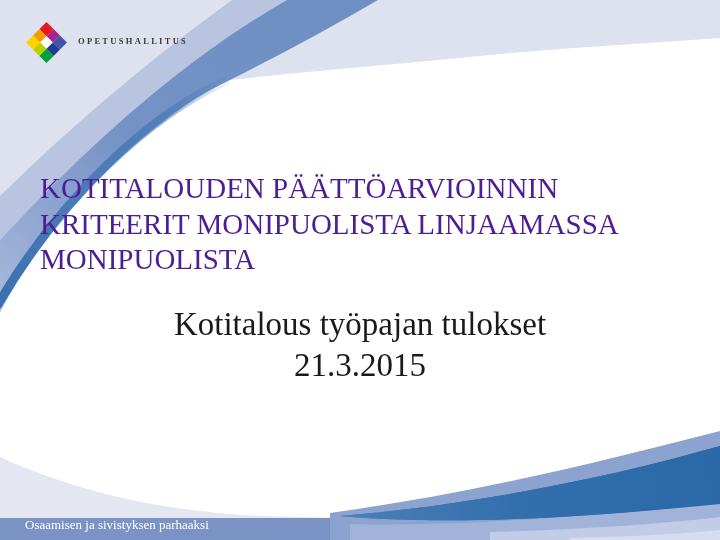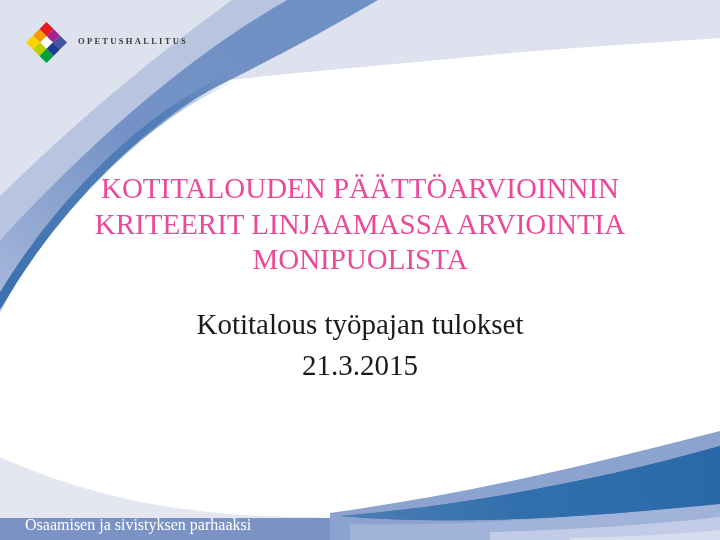--- a/index.html
+++ b/index.html
@@ -16,32 +16,32 @@
     z-index:3;
   }
   .logo-mark .tile{width:100%;height:100%;}
   .logo-wordmark{
     position:absolute;left:78px;top:36px;z-index:3;
     font-size:8.5px;font-weight:bold;letter-spacing:2.3px;color:#3a3a39;
   }
   
   .title{
     position:absolute;left:40px;right:40px;top:171px;z-index:2;
-    text-align:center;color:#ec4899;font-size:29px;font-weight:400;
+    color:#4c1d95;font-size:29px;font-weight:400;
     line-height:35.5px;margin:0;
   }
   .title .line{display:block;}
   .subtitle{
     position:absolute;left:40px;right:40px;top:304px;z-index:2;
-    text-align:center;color:#1a1a1a;font-size:29px;line-height:41px;
+    text-align:center;color:#1a1a1a;font-size:33px;line-height:41px;
   }
   
   .footer-text{
     position:absolute;left:25px;top:518px;height:14px;z-index:3;
-    display:flex;align-items:center;color:#ffffff;font-size:16px;
+    display:flex;align-items:center;color:#ffffff;font-size:13px;
   }
 </style>
 </head>
 <body>
 
 <div class="slide">
 
   <svg class="bg" viewBox="0 0 720 540" aria-hidden="true">
     <defs>
       <linearGradient id="gRibbon" gradientUnits="userSpaceOnUse" x1="0" y1="312" x2="300" y2="0">
@@ -90,21 +90,21 @@
     <div class="tile" style="background: rgb(255, 255, 255);"></div>
     <div class="tile" style="background: rgb(31, 60, 144);"></div>
     <div class="tile" style="background: rgb(255, 211, 0);"></div>
     <div class="tile" style="background: rgb(188, 207, 0);"></div>
     <div class="tile" style="background: rgb(0, 161, 58);"></div>
   </div>
   <div class="logo-wordmark">OPETUSHALLITUS</div>
 
   <h1 class="title">
     <span class="line">KOTITALOUDEN PÄÄTTÖARVIOINNIN</span>
-    <span class="line">KRITEERIT LINJAAMASSA ARVIOINTIA</span>
+    <span class="line">KRITEERIT MONIPUOLISTA LINJAAMASSA</span>
     <span class="line">MONIPUOLISTA</span>
   </h1>
 
   <div class="subtitle">
     <div>Kotitalous työpajan tulokset</div>
     <div>21.3.2015</div>
   </div>
 
   <div class="footer-text">Osaamisen ja sivistyksen parhaaksi</div>
 

